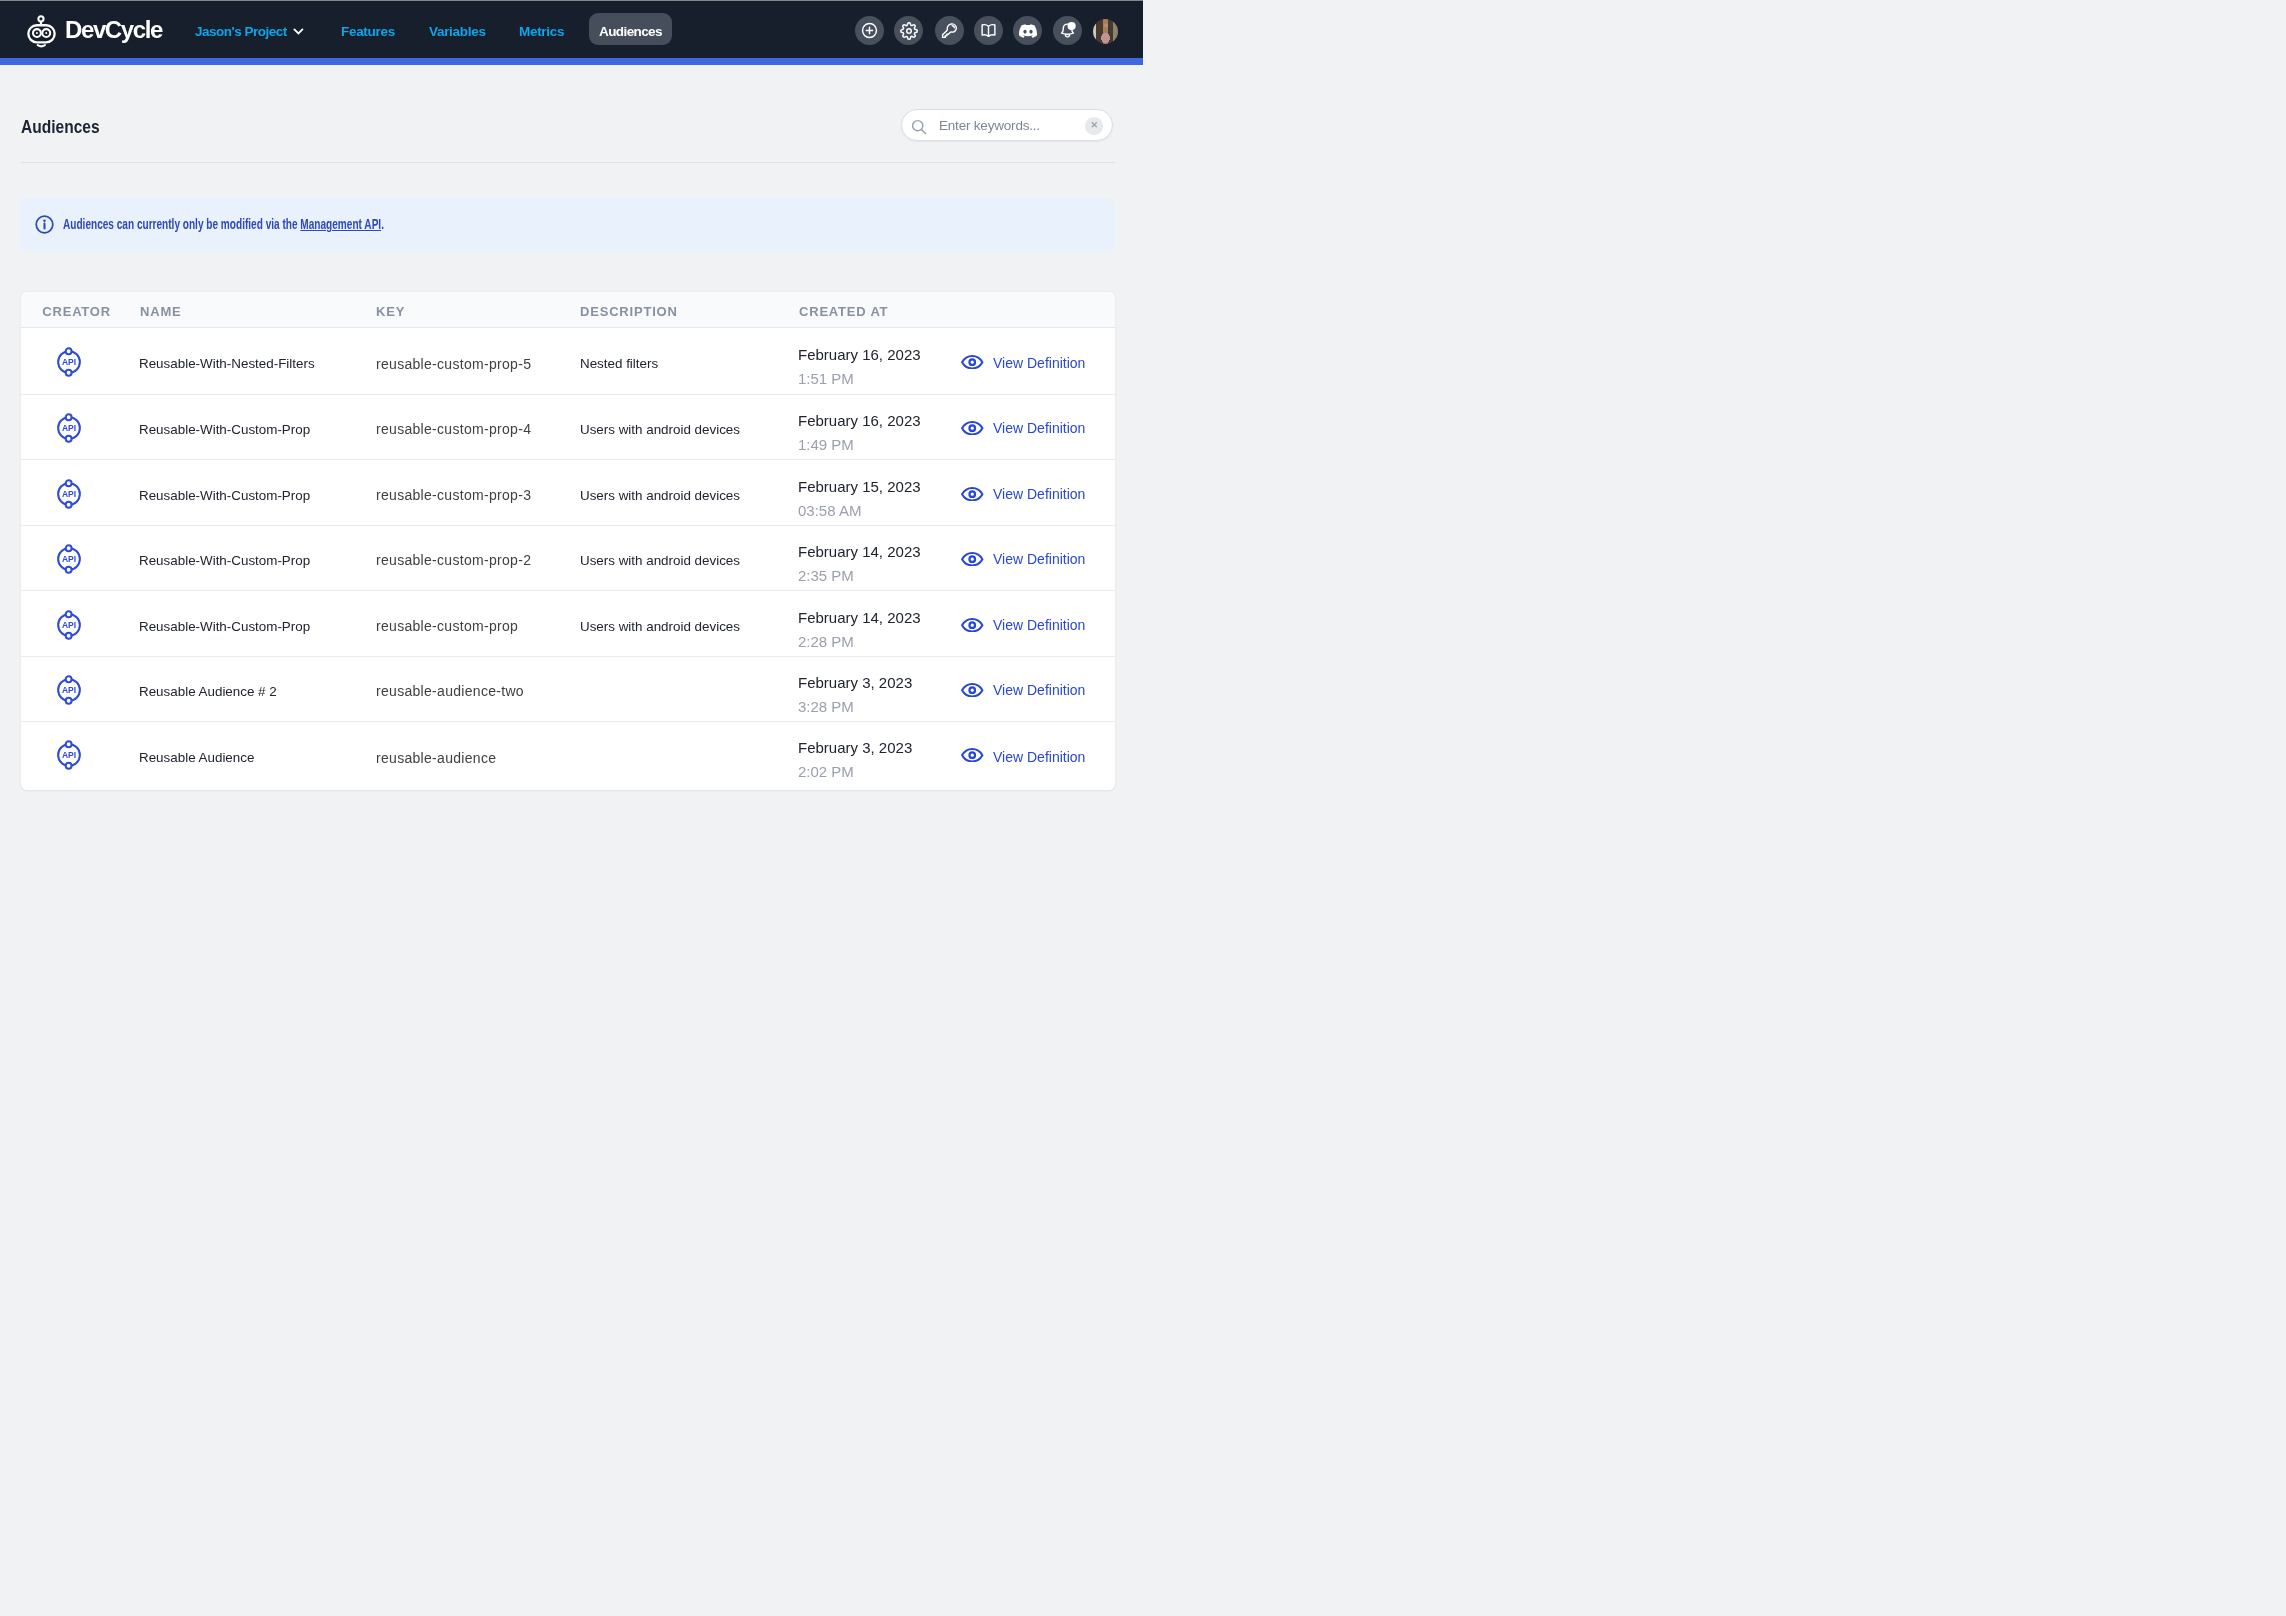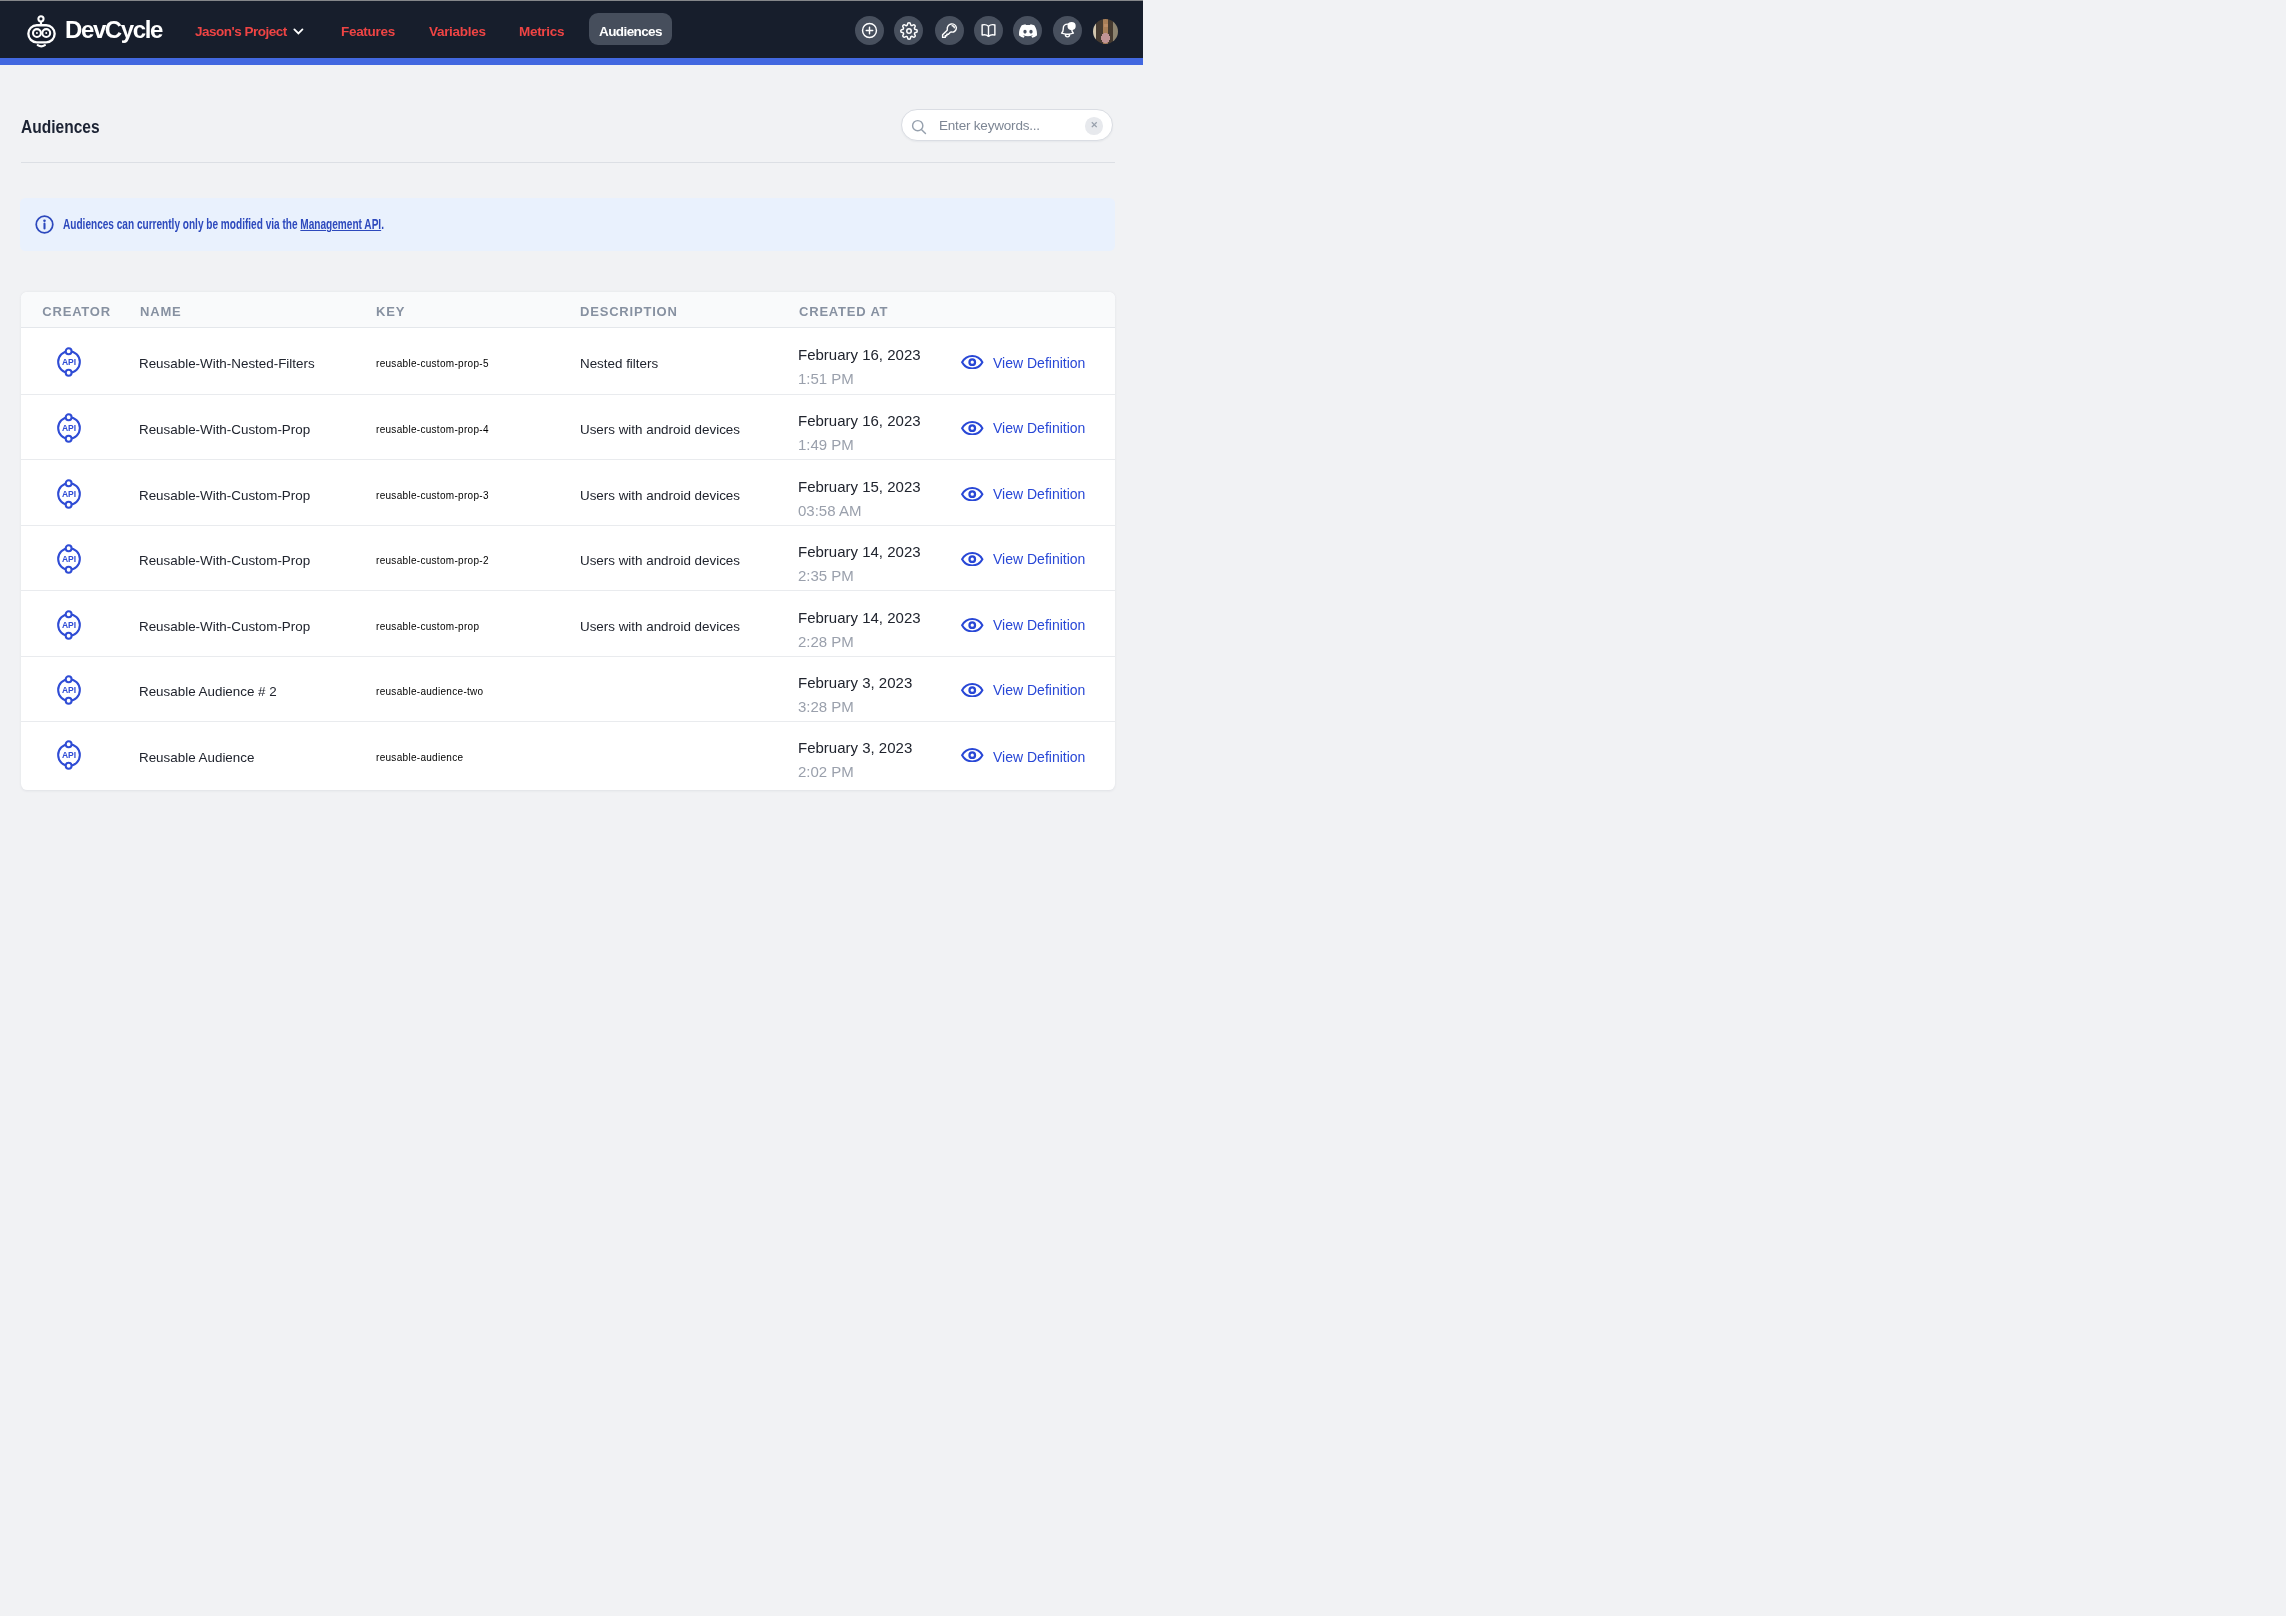--- a/index.html
+++ b/index.html
@@ -1,21 +1,21 @@
 <!DOCTYPE html>
 <html style="font-size:14.4px"><head>
 <meta charset="utf-8">
 <style>
 * { margin:0; padding:0; box-sizing:border-box; }
 html,body { width:1143px; height:808px; overflow:hidden; }
 body { font-family:"Liberation Sans", sans-serif; background:#f1f2f4; position:relative; }
 .topstrip { position:absolute; left:0; top:0; width:1143px; height:1.2px; background:#85878a; }
 nav { position:absolute; left:0; top:1.2px; width:1295px; height:57px; background:#171e2c; }
 .bluebar { position:absolute; left:0; top:58px; width:1143px; height:7px; background:#4268e0; }
-.navitem { position:absolute; color:#ef4444; font-size:13.5px; letter-spacing:-0.3px; font-weight:700; line-height:61px; top:0; }
+.navitem { position:absolute; color:#0ea5e9; font-size:13.5px; letter-spacing:-0.3px; font-weight:700; line-height:61px; top:0; }
 .logoicon { position:absolute; left:27px; top:13px; }
 .wordmark { position:absolute; left:65px; top:0; font-size:24px; letter-spacing:-1.4px; font-weight:700; color:#fff; line-height:58px;}
 .proj { left:195px; letter-spacing:-0.5px; }
 .chev { position:absolute; left:293px; top:27px; }
 .nf { left:341px; }
 .nv { left:429px; }
 .nm { left:519px; }
 .pill { position:absolute; left:589px; top:12px; height:32px; width:83px; background:#464e5c; border-radius:9px; color:#fff; font-size:13.5px; letter-spacing:-0.6px; font-weight:700; line-height:37px; text-align:center; }
 .icbtn { position:absolute; top:15px; width:29px; height:29px; border-radius:50%; background:#48505e; display:flex; align-items:center; justify-content:center; }
 .avatar { position:absolute; top:17.6px; width:25px; height:25px; border-radius:50%; overflow:hidden;
@@ -37,21 +37,21 @@
 .banner .btext { position:absolute; left:43px; top:0; line-height:53px; font-size:14.4px; font-weight:700; color:#2d49bd; transform:scaleX(0.70); transform-origin:left center; white-space:nowrap; }
 .btext a { color:#2d49bd; text-decoration:underline; }
 
 .tbl { position:absolute; left:21px; top:227px; width:1094px; height:498px; background:#fff; border-radius:6.3px; box-shadow:0 0.9px 2.7px rgba(25,35,60,.08); }
 .thead { position:absolute; left:0; top:0; width:100%; height:36px; background:#f9fafb; border-bottom:0.9px solid #e4e7eb; border-radius:6.3px 6.3px 0 0; }
 .th { position:absolute; top:0; line-height:39px; font-size:13px; font-weight:700; color:#8791a1; letter-spacing:0.8px; }
 .row { position:absolute; left:0; width:100%; height:65px; line-height:65px; border-bottom:0.9px solid #e9ebee; }
 .row:last-child { border-bottom:none; }
 .apiic { position:absolute; left:31.5px; top:16.7px; }
 .cname { position:absolute; left:118px; font-size:13.4px; color:#20242e; top:2px; }
-.ckey  { position:absolute; left:355px; font-size:10px; letter-spacing:0.3px; color:#000000; top:2px;text-align:center; }
+.ckey  { position:absolute; left:355px; font-size:14px; letter-spacing:0.3px; color:#404040; top:2px;text-align:center; }
 .cdesc { position:absolute; left:559px; font-size:13.4px; color:#20242e; top:2px; }
 .cdate { position:absolute; left:777px; font-size:15px; top:13.7px; line-height:24px; color:#20242e; }
 .cdate span { color:#9aa0ac; }
 .cact { position:absolute; left:940px; top:0; height:100%; }
 .cact svg { position:absolute; left:0; top:26px; }
 .cact .vd { position:absolute; left:32px; top:1.4px; font-size:14px; color:#2847d6; font-weight:400; white-space:nowrap; }
 </style>
 </head>
 <body>
 <div class="topstrip"></div>

